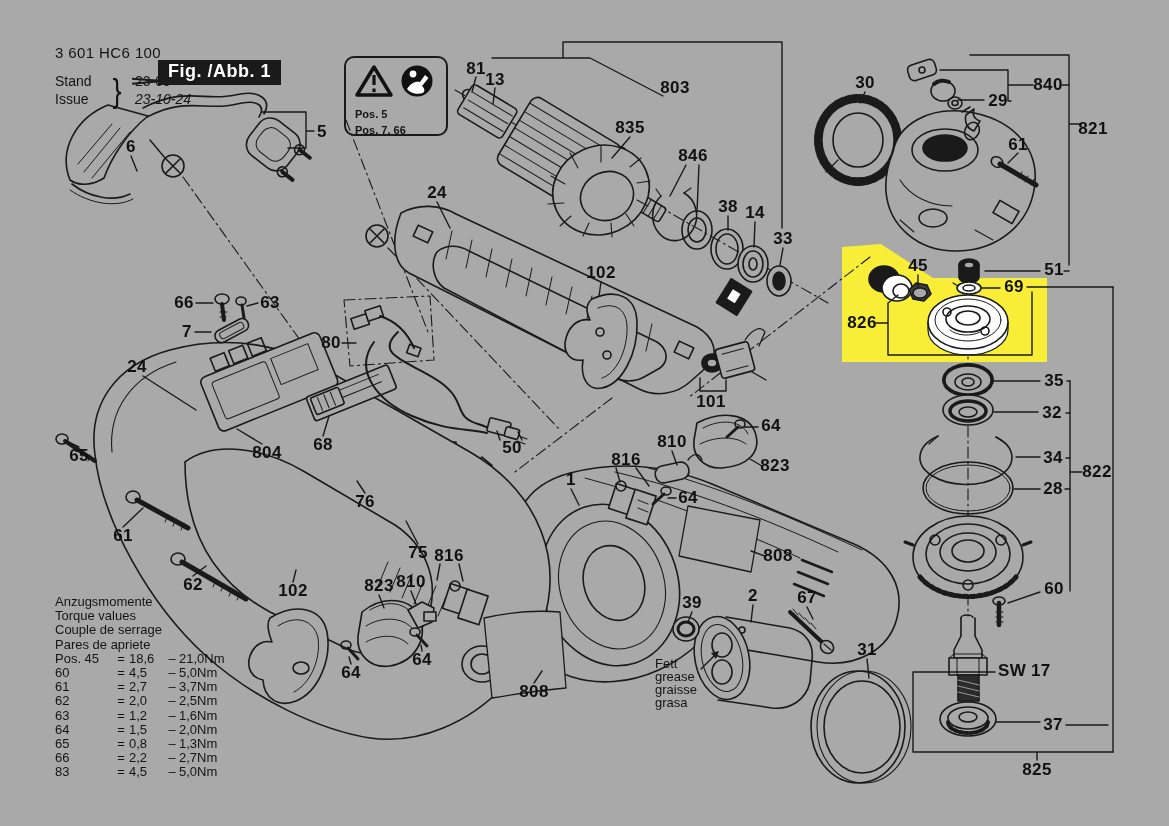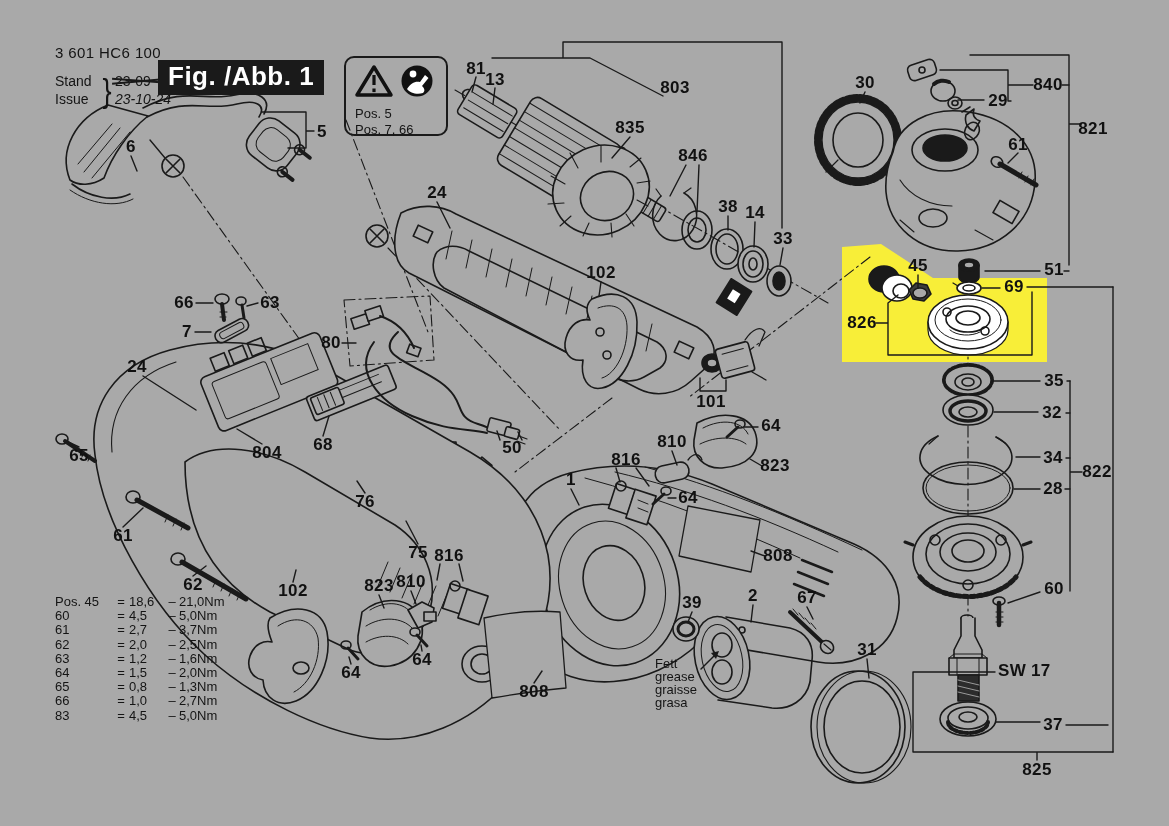--- a/index.html
+++ b/index.html
@@ -3,32 +3,32 @@
 <meta charset="utf-8">
 <style>
   html,body{margin:0;padding:0;background:#888;}
   .stage{position:relative;width:1169px;height:826px;background:var(--bg,#a9a9a9);overflow:hidden;
          font-family:"Liberation Sans",sans-serif;color:#141414;}
   .stage svg.diagram{position:absolute;left:0;top:0;}
   .abs{position:absolute;}
   
   .model-number{left:55px;top:44px;font-size:15px;letter-spacing:.4px;}
   .stand-issue{left:55px;top:72px;font-size:14px;line-height:18px;}
-  .si-grid{display:grid;grid-template-columns:46px 14px auto;column-gap:0;align-items:center;}
+  .si-grid{display:grid;grid-template-columns:46px 14px auto;column-gap:10px;align-items:center;}
   .brace{grid-row:1/3;grid-column:2;font-size:34px;font-weight:400;transform:scaleX(.8);}
   .struck{position:relative;display:inline-block;}
   .struck::before,.struck::after{content:"";position:absolute;left:-3px;right:-3px;top:46%;border-top:2px solid #1a1a1a;}
   .struck::before{transform:rotate(-5deg);}
   .struck::after{transform:rotate(4deg);}
-  .fig-box{left:158px;top:60px;background:var(--line,#000);color:#fff;font-weight:bold;font-size:26px;
+  .fig-box{left:158px;top:60px;background:var(--line,#000);color:#fff;font-weight:bold;font-size:18px;
            padding:1px 10px 3px 10px;letter-spacing:.5px;}
   
   .warn-box{left:344px;top:56px;width:100px;height:76px;border:2.5px solid #1a1a1a;border-radius:10px;}
   .warn-icons{display:flex;gap:5px;margin:5px 0 0 8px;align-items:center;}
-  .warn-lines{margin:3px 8px 0 9px;font-weight:normal;font-size:13px;line-height:16px;}
+  .warn-lines{margin:3px 8px 0 9px;font-weight:bold;font-size:11px;line-height:16px;}
   
   .torque{left:55px;top:595px;font-size:13px;line-height:14.2px;}
   .torque-row{display:grid;grid-template-columns:58px 16px 36px 14px 52px;}
   .torque-row .c1,.torque-row .c3,.torque-row .c5{text-align:left;}
   .torque-row .c2,.torque-row .c4{text-align:center;}
   
   .footer-notes{left:302px;top:721px;font-size:13px;line-height:14.2px;}
   .grease-note{left:655px;top:657px;font-size:13px;line-height:13px;}
   
   .part-label{position:absolute;transform:translate(-50%,-50%);font-weight:bold;font-size:17px;
@@ -541,20 +541,26 @@
       </span>
     </div>
     <div class="warn-lines">
       <div>Pos. 5</div>
       <div>Pos. 7, 66</div>
     </div>
   </div>
 
   <div class="abs torque">
     <div>
+        <div>Anzugsmomente</div>
+        <div>Torque values</div>
+        <div>Couple de serrage</div>
+        <div>Pares de apriete</div>
+      </div>
+    <div>
         <div class="torque-row">
           <span class="c1">Pos. 45</span>
           <span class="c2">=</span>
           <span class="c3">18,6</span>
           <span class="c4">–</span>
           <span class="c5">21,0Nm</span>
         </div>
         <div class="torque-row">
           <span class="c1">60</span>
           <span class="c2">=</span>
@@ -593,21 +599,21 @@
         <div class="torque-row">
           <span class="c1">65</span>
           <span class="c2">=</span>
           <span class="c3">0,8</span>
           <span class="c4">–</span>
           <span class="c5">1,3Nm</span>
         </div>
         <div class="torque-row">
           <span class="c1">66</span>
           <span class="c2">=</span>
-          <span class="c3">1,0</span>
+          <span class="c3">2,2</span>
           <span class="c4">–</span>
           <span class="c5">2,7Nm</span>
         </div>
         <div class="torque-row">
           <span class="c1">83</span>
           <span class="c2">=</span>
           <span class="c3">4,5</span>
           <span class="c4">–</span>
           <span class="c5">5,0Nm</span>
         </div>

